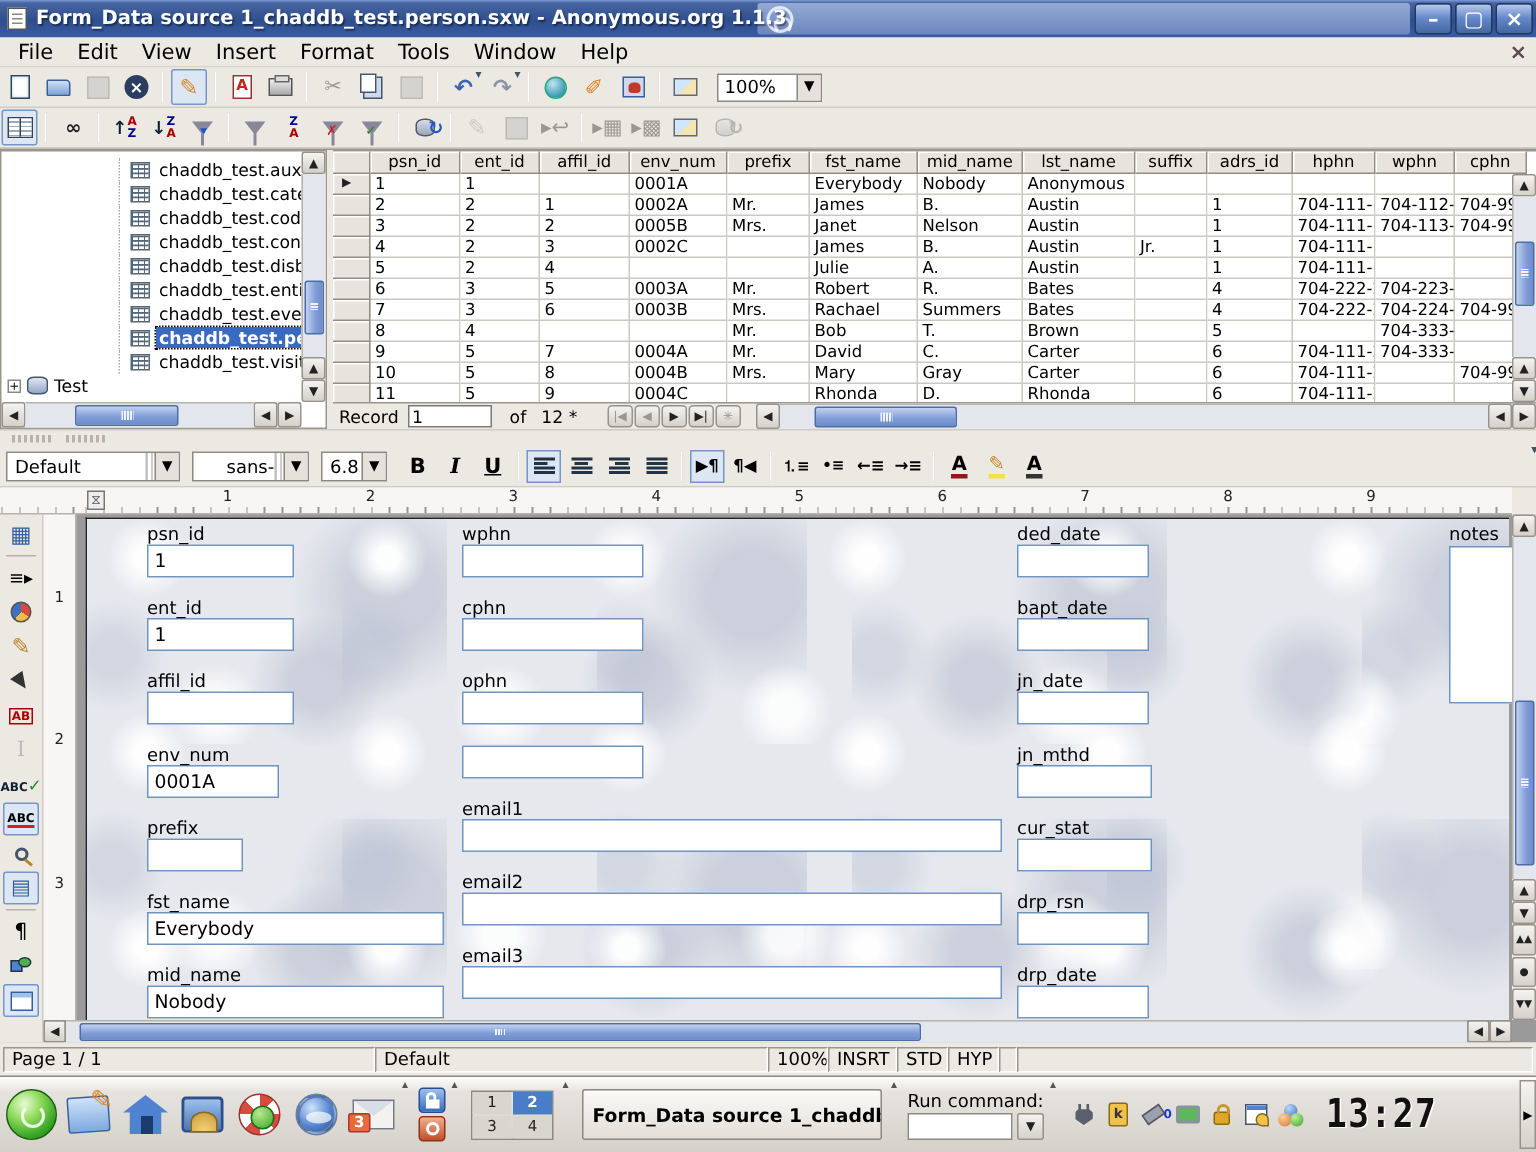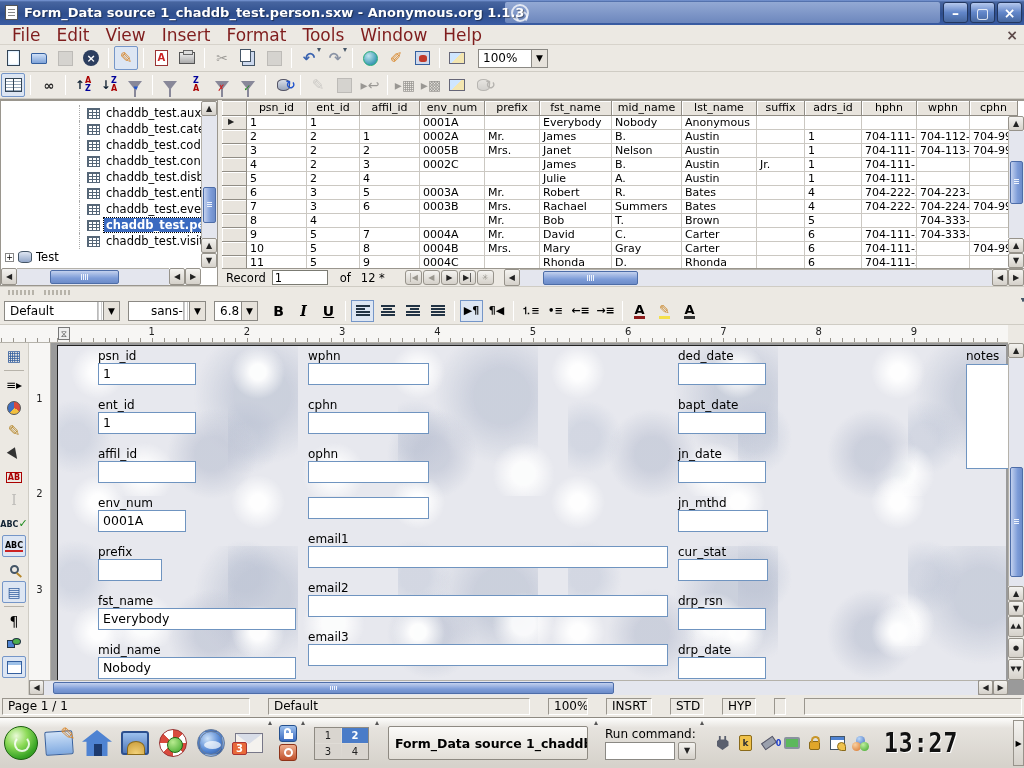--- a/index.html
+++ b/index.html
@@ -18,21 +18,21 @@
   .doc-mini { width:13px; height:15px; background:#fdfdfd; border:1px solid #555; margin:0 6px 0 5px; position:relative; }
   .doc-mini:after { content:""; position:absolute; left:2px; top:3px; right:2px; height:1px; background:#888; box-shadow:0 3px 0 #888,0 6px 0 #888; }
   .title-text { font-weight:bold; font-size:13px; text-shadow:1px 1px 1px rgba(0,0,0,.45); white-space:nowrap; position:relative; }
   .winbtns { position:absolute; right:2px; top:2px; display:flex; gap:2px; }
   .winbtn { width:25px; height:21px; background:linear-gradient(180deg,#b6c9ee,#6286c9 50%,#46679f); border:1px solid #23375f; border-radius:3px;
     color:#fff; font-weight:bold; font-size:14px; display:flex; align-items:center; justify-content:center; line-height:1; }
 
   
   .menubar { position:absolute; top:25px; left:0; right:0; height:20px; background:#ece9e3; border-bottom:1px solid #d7d3cb;
     display:flex; align-items:center; padding-left:4px; }
-  .menu-item { padding:2px 8px; color:#7f1d1d; font-size:17px; }
+  .menu-item { padding:2px 8px; color:#000000; font-size:14px; }
   .menubar-close { position:absolute; right:6px; top:2px; color:#5d4a4a; font-size:14px; font-weight:bold; }
 
   
   .toolbar { position:absolute; left:0; right:0; background:#ece9e3; display:flex; align-items:center; border-bottom:1px solid #cfccc4; }
   .fnbar { top:45px; height:27px; }
   .dbbar { top:72px; height:27px; }
   .tbsep { width:1px; height:20px; background:#a9a59d; border-right:1px solid #fff; margin:0 4px; }
   .tbi { width:24px; height:24px; margin:0 1px; display:flex; align-items:center; justify-content:center; position:relative; border:1px solid transparent; border-radius:2px; font-size:14px; }
   .tbi.active { border:1px solid #7596c8; background:#dde6f3; }
   .tbi.disabled { opacity:.35; filter:grayscale(1); }
@@ -217,21 +217,21 @@
   .notes-wrap { position:absolute; left:908px; top:4px; width:90px; }
   .notes-box { width:80px; height:105px; border:1px solid #6f94c0; background:#fff; margin-top:1px; }
 
   .doc-vscroll { position:absolute; right:0; top:0; width:16px; bottom:15px; background:#ece9e3; }
   .doc-vscroll .vtrack2 { position:absolute; left:0; right:0; top:15px; height:228px; }
   .navbtns { position:absolute; left:0; right:0; bottom:0; height:64px; display:flex; flex-direction:column; gap:1px; }
   .navbtns .sb-btn { flex:1; font-size:7px; line-height:1; flex-direction:column; }
   .doc-hscroll { position:absolute; left:29px; right:16px; bottom:0; height:15px; display:flex; }
 
   
-  .statusbar { position:absolute; top:695px; left:0; right:0; height:22px; background:#ece9e3; display:flex; align-items:center; padding:0 2px; gap:18px; font-size:12px; }
+  .statusbar { position:absolute; top:695px; left:0; right:0; height:22px; background:#ece9e3; display:flex; align-items:center; padding:0 2px; gap:0; font-size:12px; }
   .scell { height:17px; line-height:15px; border:1px solid #9a968e; border-bottom-color:#fff; border-right-color:#fff; padding:0 5px; background:#ece9e3; overflow:hidden; white-space:nowrap; }
   .sc-page { width:248px; }
   .sc-style { width:262px; }
   .sc-zoom { width:40px; text-align:center; }
   .sc-ins { width:46px; text-align:center; }
   .sc-std { width:34px; text-align:center; }
   .sc-hyp { width:34px; text-align:center; }
   .sc-tiny { width:10px; }
   .sc-rest { flex:1; }
 

